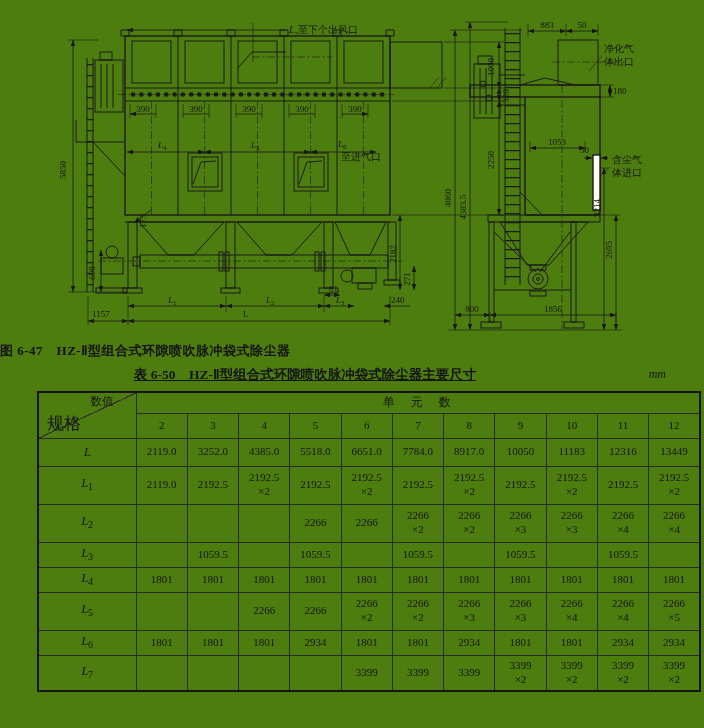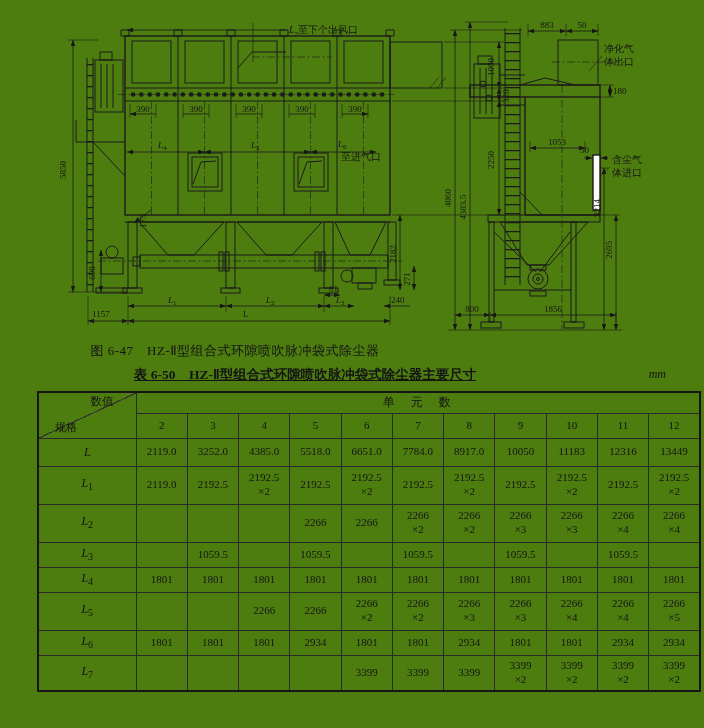--- a/index.html
+++ b/index.html
@@ -11,36 +11,36 @@
   svg{display:block;}
   svg .s{stroke:#1b1b1b;fill:none;stroke-width:1;}
   svg .s2{stroke-width:1.4;}
   svg .thin{stroke:#1b1b1b;fill:none;stroke-width:.6;}
   svg .cl{stroke:#1b1b1b;fill:none;stroke-width:.6;stroke-dasharray:8 2.5 2 2.5;}
   svg .dl{stroke:#1b1b1b;fill:none;stroke-width:.8;}
   svg text{fill:#161616;}
   svg .d{font:9px "Liberation Serif",serif;}
   svg .dc{font:10px "Liberation Serif",serif;}
   svg .mid{text-anchor:middle;}
-  .caption{width:470px;text-align:center;font-size:13px;margin:2px 0 0 0;letter-spacing:.5px;}
+  .caption{width:470px;font-size:13px;margin:2px 0 0 0;letter-spacing:.5px;font-weight:bold;}
   .title-row{position:relative;width:704px;height:22px;margin-top:6px;}
   .title-row .ttl{position:absolute;left:0;width:610px;text-align:center;font-weight:bold;font-size:13.5px;text-decoration:underline;}
   .title-row .unit{position:absolute;right:38px;top:1px;font-size:12px;font-style:italic;}
   table.dims{
     border-collapse:collapse;table-layout:fixed;width:664px;margin:3px 0 0 37px;
     border:2px solid #161616;
   }
   table.dims td{border:1px solid #2a2a2a;text-align:center;vertical-align:middle;
     font:11px/1.25 "Liberation Serif",serif;white-space:pre-line;padding:0;}
   table.dims .groupH{font-size:12px;letter-spacing:2px;}
   table.dims .rowlabel{font-size:12px;}
   td.corner{position:relative;
     background:linear-gradient(to bottom right,transparent calc(50% - .6px),#333 calc(50% - .6px),#333 calc(50% + .6px),transparent calc(50% + .6px));}
   td.corner .c-top{position:absolute;top:1px;right:22px;font-size:11.5px;}
-  td.corner .c-bot{position:absolute;bottom:3px;left:16px;font-size:11px;}
+  td.corner .c-bot{position:absolute;bottom:3px;left:8px;font-size:17px;}
   .note{margin:7px 0 0 40px;font-size:11.5px;}
 </style>
 </head>
 <body>
 
 <div class="page">
 
 <svg width="704" height="340" viewBox="0 0 704 340">
   <defs>
     <marker id="ae" markerWidth="9" markerHeight="6" refX="8" refY="3" orient="auto">

